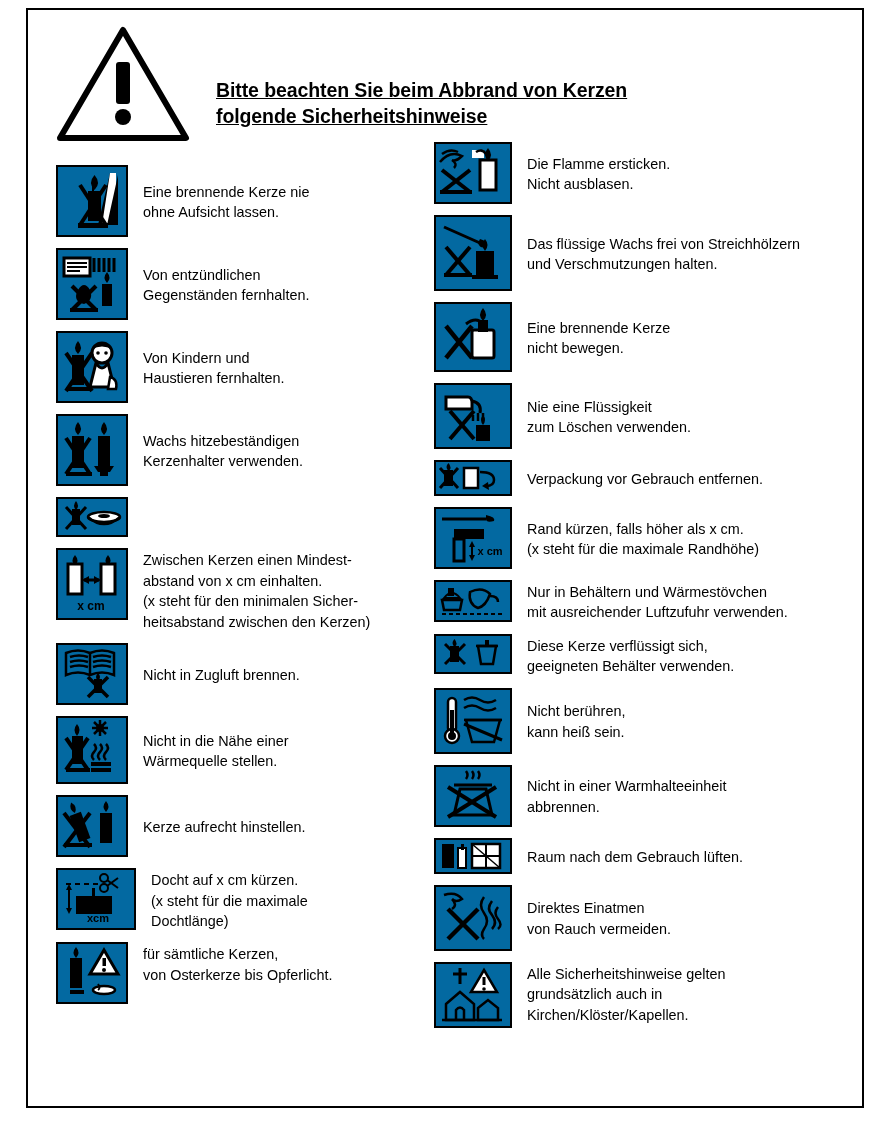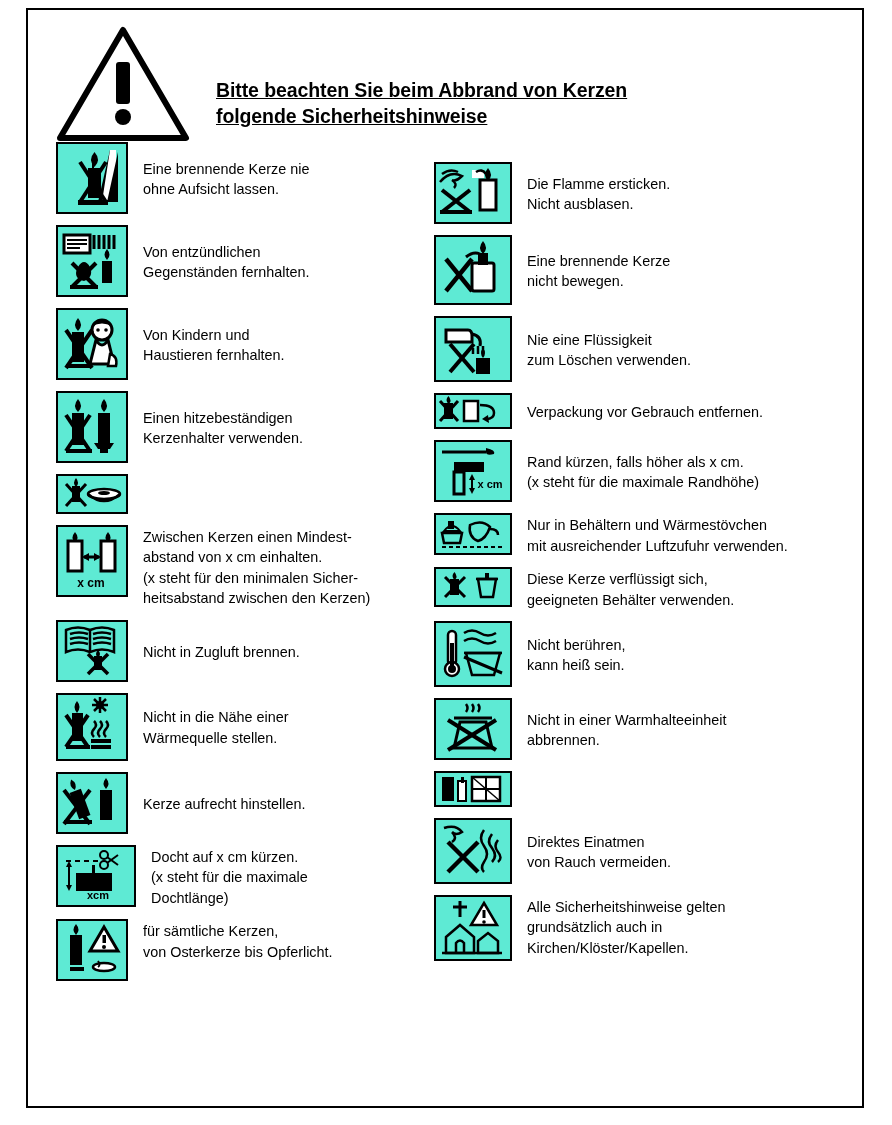--- a/index.html
+++ b/index.html
@@ -66,21 +66,21 @@
 
   .row {
     display: flex;
     align-items: flex-start;
     margin-bottom: 11px;
   }
   .icon-box {
     flex: 0 0 auto;
     border: 2.5px solid #000;
     box-sizing: border-box;
-    background: #5eead4;
+    background: #0369a1;
     position: relative;
   }
   .icon-box svg { display: block; }
   .row-text {
     margin-left: 15px;
     font-size: 14.4px;
     line-height: 1.42;
     padding-top: 2px;
   }
   .row-text .ln { white-space: nowrap; }
@@ -189,21 +189,21 @@
             <rect x="40" y="20" width="12" height="30" fill="#000"></rect>
             <path d="M46 6 q6 7 0 13 q-6-6 0-13z" fill="#000"></path>
             <path d="M36 50 h20 l-4 6 h-12 z" fill="#000"></path>
             <rect x="42" y="56" width="8" height="4" fill="#000"></rect>
             <line x1="8" y1="22" x2="32" y2="58" stroke="#000" stroke-width="4"></line>
             <line x1="32" y1="22" x2="8" y2="58" stroke="#000" stroke-width="4"></line>
             <rect x="8" y="56" width="26" height="4" fill="#000"></rect>
           </svg>
         </div>
         <div class="row-text v-center">
-          <div class="ln">Einen hitzebeständigen</div>
+          <div class="ln">Wachs hitzebeständigen</div>
           <div class="ln">Kerzenhalter verwenden.</div>
         </div>
       </div>
 
       <div class="row">
         <div class="icon-box" style="width:72px;height:40px;">
           <svg width="67" height="35" viewBox="0 0 67 35">
             <rect x="14" y="10" width="8" height="16" fill="#000"></rect>
             <path d="M18 2 q4 5 0 9 q-4-4 0-9z" fill="#000"></path>
             <line x1="8" y1="8" x2="28" y2="30" stroke="#000" stroke-width="3"></line>
@@ -370,20 +370,38 @@
             <line x1="34" y1="26" x2="6" y2="48" stroke="#000" stroke-width="4"></line>
             <rect x="4" y="46" width="32" height="4" fill="#000"></rect>
           </svg>
         </div>
         <div class="row-text v-center">
           <div class="ln">Die Flamme ersticken.</div>
           <div class="ln">Nicht ausblasen.</div>
         </div>
       </div>
 
+      <div class="row">
+        <div class="icon-box" style="width:78px;height:76px;">
+          <svg width="73" height="71" viewBox="0 0 73 71">
+            <line x1="8" y1="10" x2="44" y2="26" stroke="#000" stroke-width="3"></line>
+            <path d="M44 22 q8 2 6 8 q-6 2-8-4z" fill="#000"></path>
+            <rect x="40" y="34" width="18" height="26" fill="#000"></rect>
+            <path d="M49 22 q5 6 0 12 q-5-6 0-12z" fill="#000"></path>
+            <rect x="36" y="58" width="26" height="4" fill="#000"></rect>
+            <line x1="10" y1="30" x2="34" y2="58" stroke="#000" stroke-width="4"></line>
+            <line x1="34" y1="30" x2="10" y2="58" stroke="#000" stroke-width="4"></line>
+            <rect x="8" y="56" width="28" height="4" fill="#000"></rect>
+          </svg>
+        </div>
+        <div class="row-text v-center">
+          <div class="ln">Das flüssige Wachs frei von Streichhölzern</div>
+          <div class="ln">und Verschmutzungen halten.</div>
+        </div>
+      </div>
 
       <div class="row">
         <div class="icon-box" style="width:78px;height:70px;">
           <svg width="73" height="65" viewBox="0 0 73 65">
             <rect x="36" y="26" width="22" height="28" rx="2" fill="#fff" stroke="#000" stroke-width="3"></rect>
             <rect x="42" y="16" width="10" height="12" fill="#000"></rect>
             <path d="M47 4 q6 7 0 13 q-6-6 0-13z" fill="#000"></path>
             <path d="M30 20 q10-8 18 0" fill="none" stroke="#000" stroke-width="3"></path>
             <line x1="10" y1="22" x2="36" y2="54" stroke="#000" stroke-width="4.5"></line>
             <line x1="36" y1="22" x2="10" y2="54" stroke="#000" stroke-width="4.5"></line>
@@ -537,20 +555,23 @@
           <svg width="73" height="31" viewBox="0 0 73 31">
             <rect x="6" y="4" width="12" height="24" fill="#000"></rect>
             <rect x="22" y="8" width="8" height="20" fill="#fff" stroke="#000" stroke-width="2"></rect>
             <rect x="25" y="4" width="3" height="6" fill="#000"></rect>
             <rect x="36" y="4" width="28" height="24" fill="#fff" stroke="#000" stroke-width="2.5"></rect>
             <line x1="50" y1="4" x2="50" y2="28" stroke="#000" stroke-width="2"></line>
             <line x1="36" y1="16" x2="64" y2="16" stroke="#000" stroke-width="2"></line>
             <line x1="36" y1="4" x2="64" y2="28" stroke="#000" stroke-width="1.5"></line>
           </svg>
         </div>
+        <div class="row-text v-center">
+          <div class="ln">Raum nach dem Gebrauch lüften.</div>
+        </div>
       </div>
 
       <div class="row">
         <div class="icon-box" style="width:78px;height:66px;">
           <svg width="73" height="61" viewBox="0 0 73 61">
             <path d="M8 8 q12-4 18 4 q-6 4-10 0 q6 6 0 10" fill="none" stroke="#000" stroke-width="2.5"></path>
             <g fill="none" stroke="#000" stroke-width="2.5">
               <path d="M48 10 q-6 8 0 16 q6 8 0 16 q-4 6 0 10"></path>
               <path d="M56 14 q-6 8 0 14 q6 8 0 14"></path>
               <path d="M62 20 q-5 6 0 12 q5 6 0 10"></path>

